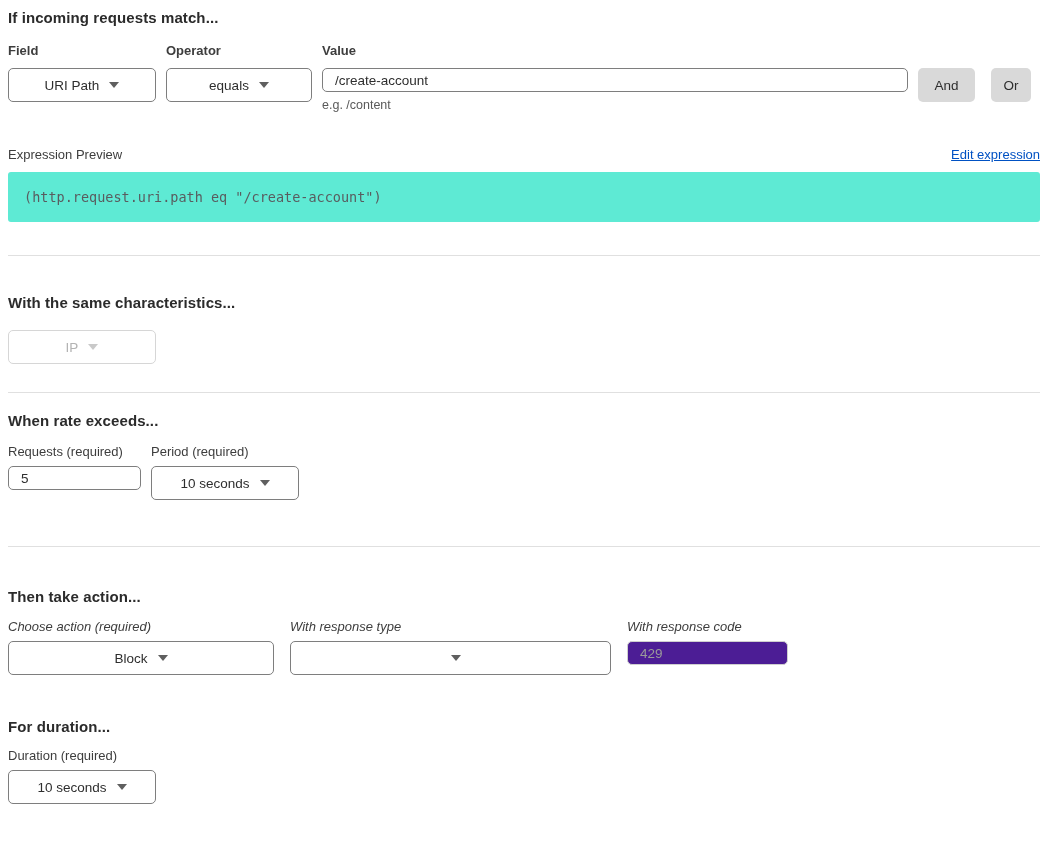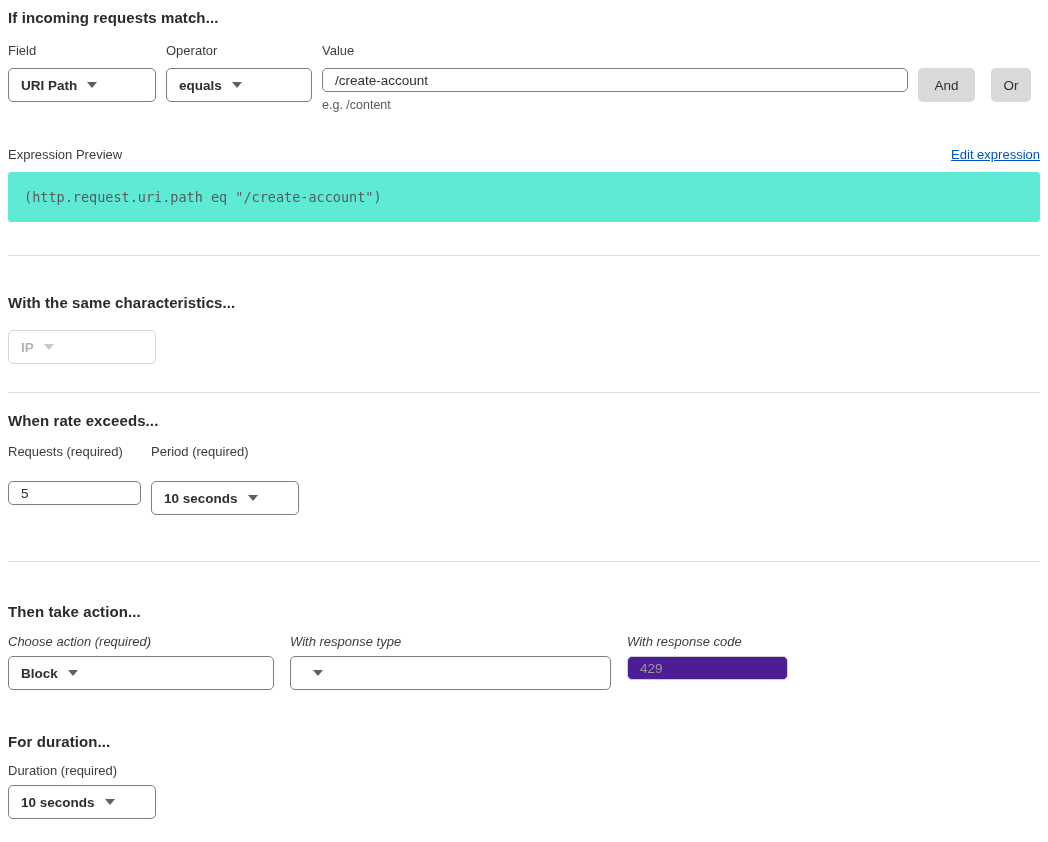--- a/index.html
+++ b/index.html
@@ -27,21 +27,21 @@
   
   .control {
     height: 34px;
     border: 1px solid #7e7e7e;
     border-radius: 5px;
     background: #ffffff;
     font-size: 13.5px; color: #2e2e2e;
     display: flex; align-items: center;
     padding: 0 12px;
   }
-  .dropdown { justify-content: flex-start; cursor: pointer; font-weight: bold; }
+  .dropdown { justify-content: center; cursor: pointer; }
   .chevron {
     width: 0; height: 0;
     border-left: 5px solid transparent;
     border-right: 5px solid transparent;
     border-top: 6px solid #5f5f5f;
     margin-left: 10px;
     flex: 0 0 auto;
   }
   .control.disabled {
     border-color: #d6d6d6; color: #b3b3b3; cursor: default;
@@ -75,21 +75,21 @@
   .hint { font-size: 12.5px; color: #595959; margin-top: 6px; }
 
   .divider { border: none; border-top: 1px solid #e0e0e0; height: 0; }
 
   
   .match-row { margin-top: 16px; }
   .match-row .col { margin-right: 10px; }
   .col-field  { width: 148px; }
   .col-op     { width: 146px; }
   .col-value  { width: 586px; }
-  .match-row .field-label { margin-bottom: 10px; }
+  .match-row .field-label { margin-bottom: 10px; font-weight: bold; }
   .btn-and { width: 57px; margin-top: 25px; }
   .btn-or  { width: 40px; margin-top: 25px; margin-left: 16px; }
 
   .expr-header { margin-top: 35px; display: flex; justify-content: space-between; align-items: flex-end; }
   .expr-link {
     font-size: 13px; color: #0051c3; text-decoration: underline; cursor: pointer;
   }
   .code-box {
     margin-top: 10px;
     background: #5eead4;
@@ -103,21 +103,21 @@
 
   .divider-1 { margin-top: 33px; }
   .title-2   { margin-top: 37px; }
   .ip-dd     { margin-top: 18px; width: 148px; }
   .divider-2 { margin-top: 28px; }
 
   .title-3   { margin-top: 18px; }
   .rate-row  { margin-top: 14px; }
   .col-requests { width: 133px; margin-right: 10px; }
   .col-period   { width: 148px; }
-  .rate-row .field-label { margin-bottom: 22px; }
+  .rate-row .field-label { margin-bottom: 7px; }
 
   .divider-3 { margin-top: 46px; }
   .title-4   { margin-top: 40px; }
   .action-row { margin-top: 13px; }
   .action-row .field-label { margin-bottom: 7px; font-style: italic; }
   .col-action { width: 266px; margin-right: 16px; }
   .col-resp-type { width: 321px; margin-right: 16px; }
   .col-resp-code { width: 161px; }
 
   .title-5   { margin-top: 42px; }

